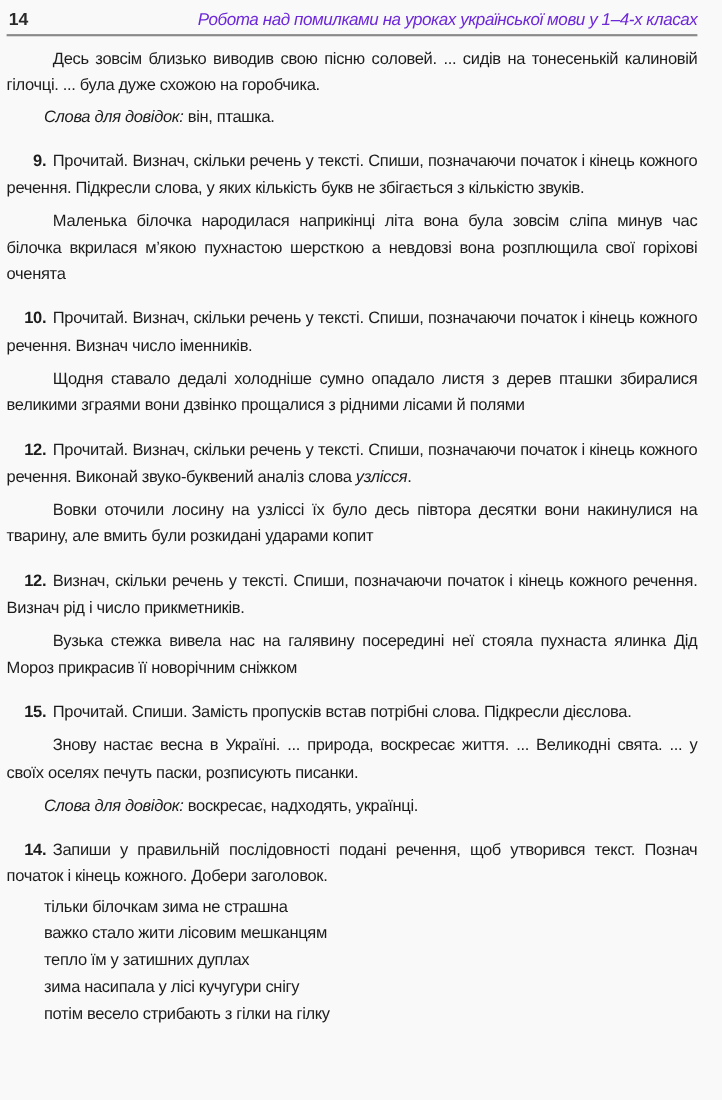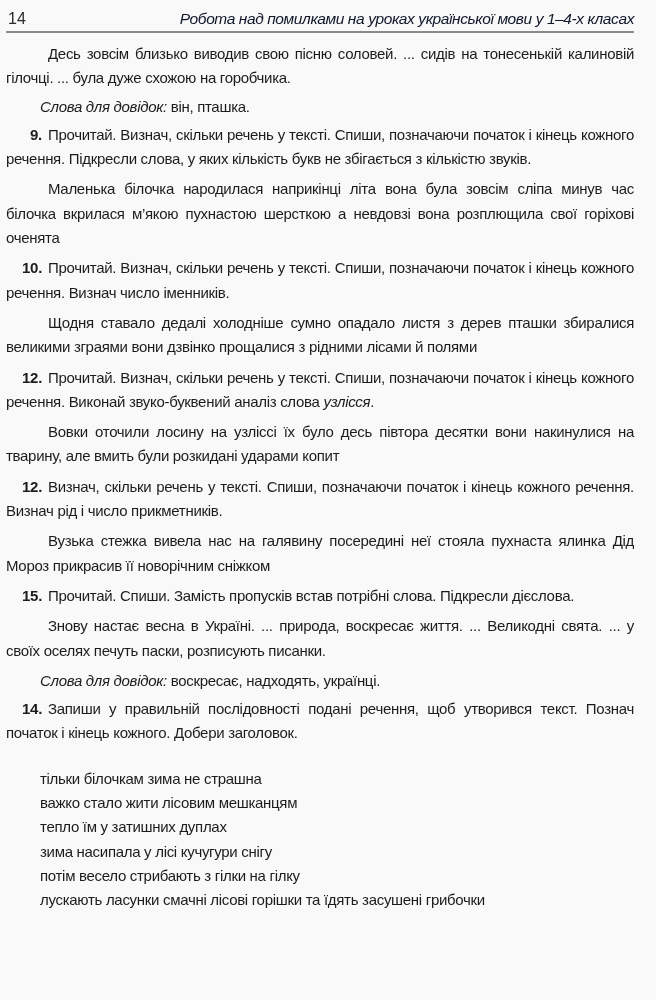--- a/index.html
+++ b/index.html
@@ -6,36 +6,36 @@
   body {
     width:656px; height:1000px; overflow:hidden;
     background:#f9f9f9; color:#1c1c1c;
     font-family:"Liberation Sans", sans-serif;
   }
   .page { position:relative; width:656px; height:1000px; }
   .header {
     position:absolute; left:6px; right:22px; top:2px; height:26px;
     display:flex; justify-content:space-between; align-items:flex-end;
   }
-  .page-num { font-size:16px; color:#2a2a2a; padding-left:2px; }
-  .running-title { font-size:15.5px; font-style:italic; color:#0f172a; letter-spacing:-0.4px; }
+  .page-num { font-size:16px; color:#2a2a2a; padding-left:2px;font-weight:bold; }
+  .running-title { font-size:15.5px; font-style:italic; color:#6d28d9; letter-spacing:-0.4px; }
   .rule { position:absolute; left:6px; right:22px; top:31px; height:2px; background:#8a8a8a; }
   .content {
     position:absolute; left:6px; right:22px; top:38px;
     font-size:15px; line-height:24.3px; letter-spacing:-0.3px;
     text-align:justify;
   }
   .p { margin:0; }
   .indent { text-indent:42px; }
   .ref { padding-left:34px; margin-top:4px; margin-bottom:3px; }
   .ref .lbl { font-style:italic; }
-  .task { margin-top:4px; }
+  .task { margin-top:16px; }
   .task .num { font-weight:bold; display:inline-block; width:36px; text-align:right; margin-right:6px; }
   .text-block { margin-top:6px; margin-bottom:6px; }
-  .list { margin-top:21px; }
+  .list { margin-top:3px; }
   .list .li { padding-left:34px; margin:0; }
   .list .li.last { text-indent:0; }
   em.word { font-style:italic; }
 </style>
 </head>
 <body>
 
 <div class="page">
   <div class="header">
     <span class="page-num">14</span>
@@ -64,16 +64,15 @@
     <p class="p indent text-block">Знову настає весна в Україні. ... природа, воскресає життя. ... Великодні свята. ... у своїх оселях печуть паски, розписують писанки.</p>
     <p class="p ref" style="margin-top:0"><span class="lbl">Слова для довідок:</span><span> воскресає, надходять, українці.</span></p>
 
     <p class="p task"><span class="num">14.</span><span>Запиши у правильній послідовності подані речення, щоб утворився текст. Познач початок і кінець кожного. Добери заголовок.</span></p>
     <div class="list">
       <p class="li">тільки білочкам зима не страшна</p>
       <p class="li">важко стало жити лісовим мешканцям</p>
       <p class="li">тепло їм у затишних дуплах</p>
       <p class="li">зима насипала у лісі кучугури снігу</p>
       <p class="li">потім весело стрибають з гілки на гілку</p>
-      <p class="li last" style="padding-left:0;text-indent:34px">лускають ласунки смачні лісові горішки та їдять засушені грибочки</p>
     </div>
   </div>
 </div>
 
 </body></html>

